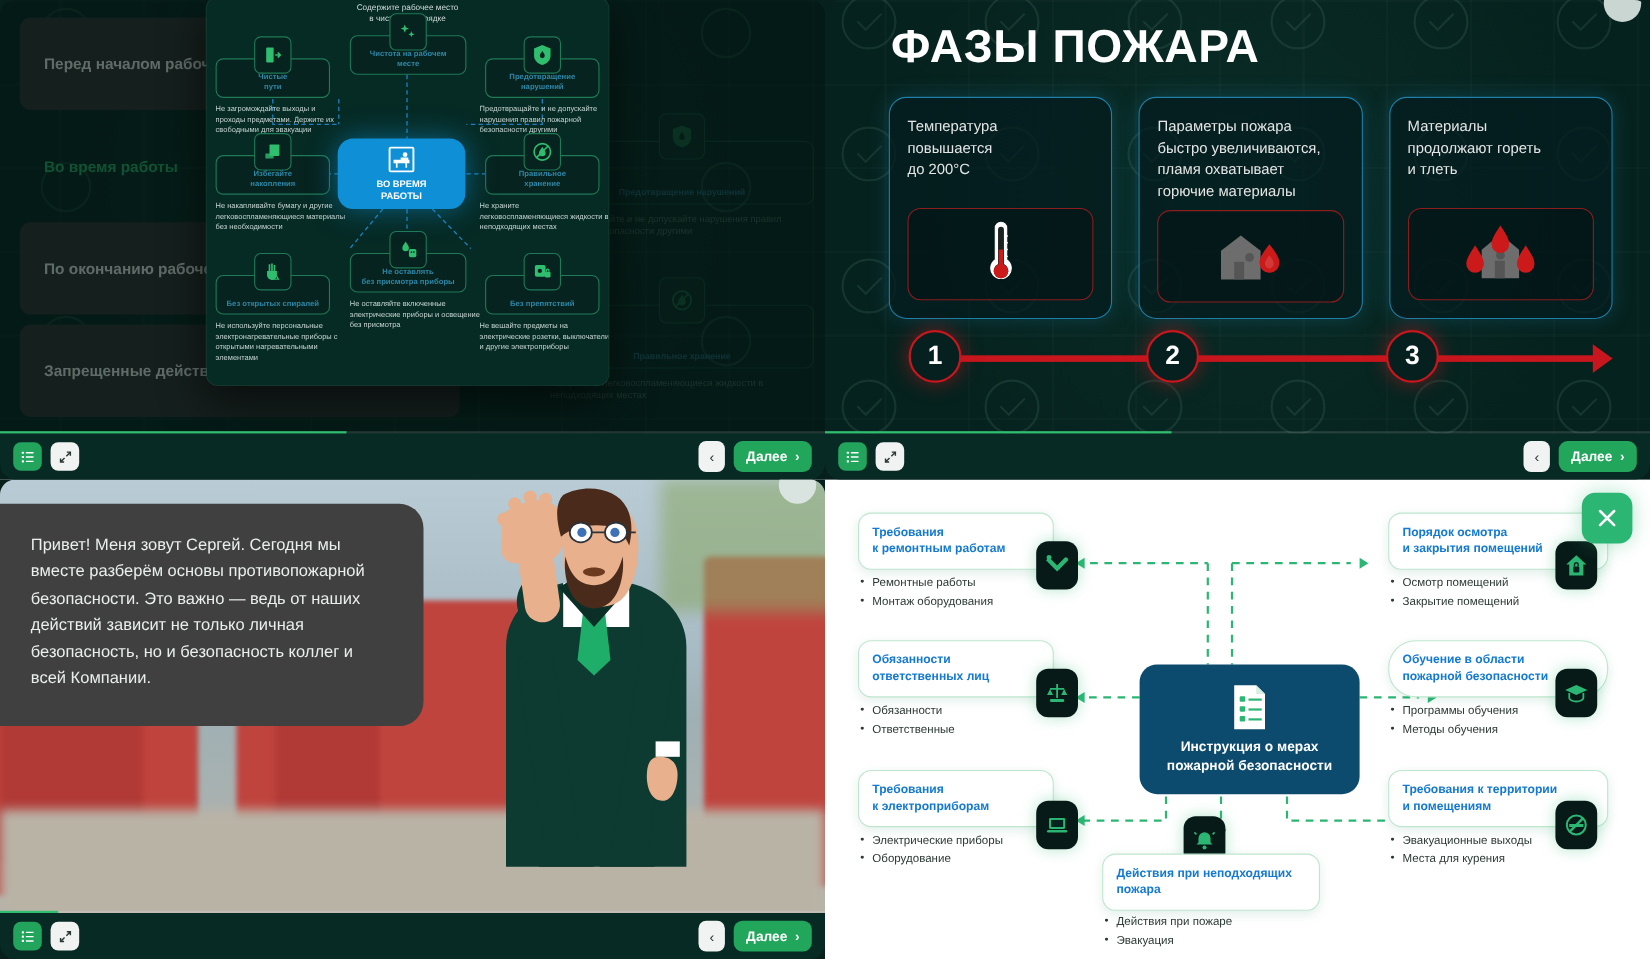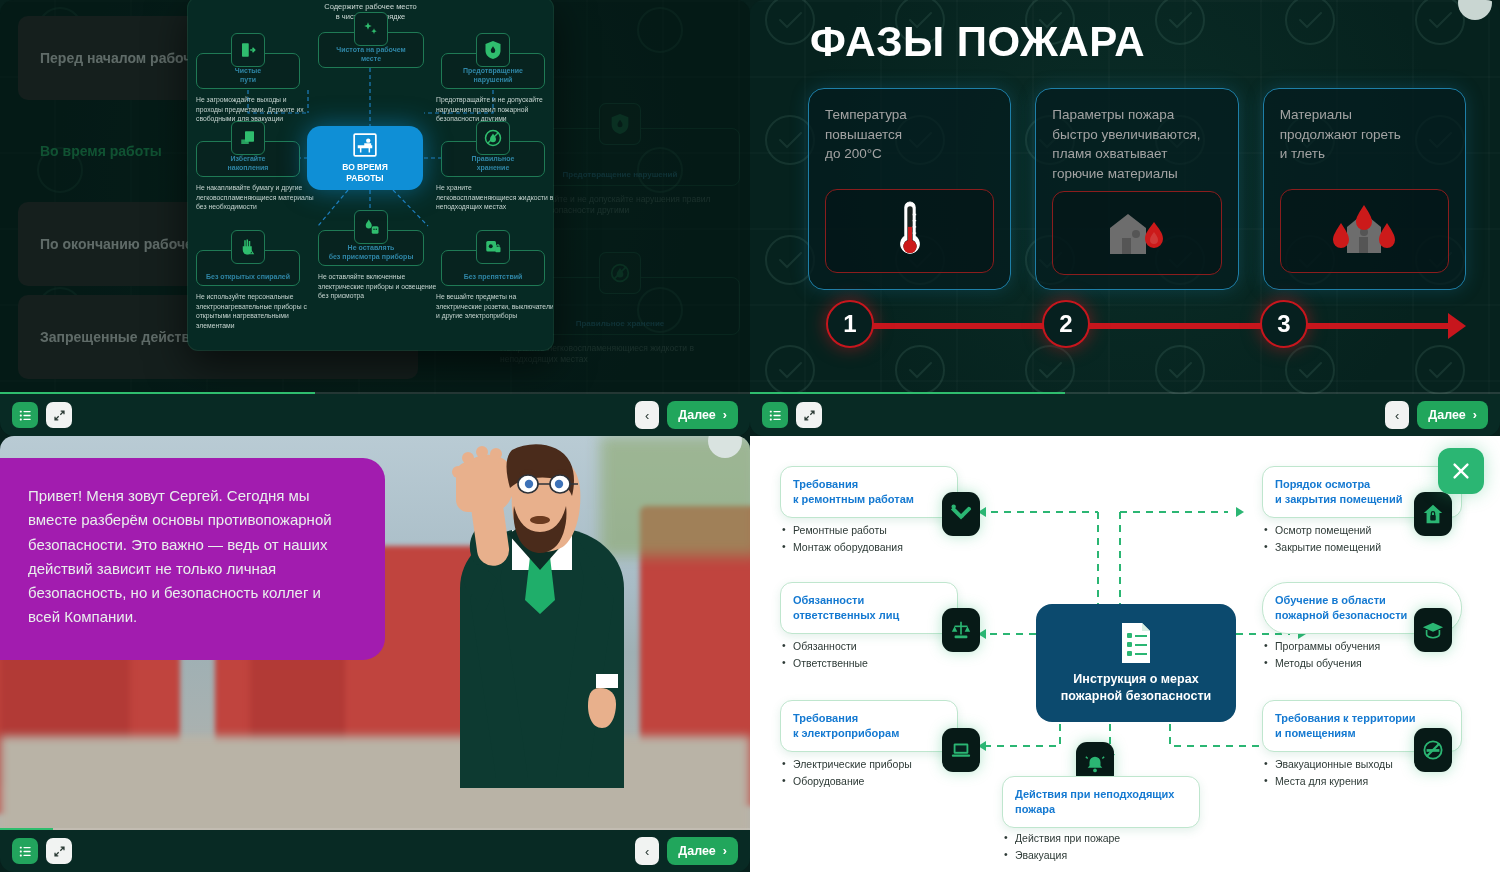--- a/index.html
+++ b/index.html
@@ -54,33 +54,33 @@
   .mnode .lbl { position:absolute; left:0; right:0; bottom:4px; text-align:center; color:#2f86a6; font-size:7px; font-weight:bold; line-height:1.2; }
   .mnode .ico { position:absolute; left:50%; top:-21px; transform:translateX(-50%); width:34px; height:34px; border-radius:6px; background:#07231f; border:1px solid #1f7a55; display:flex; align-items:center; justify-content:center; }
   .mdesc { position:absolute; width:118px; color:#c6d4d0; font-size:6.8px; line-height:1.4; }
   .mcenter { position:absolute; left:119px; top:128px; width:116px; height:64px; background:#0f8fd6; border-radius:14px; display:flex; flex-direction:column; align-items:center; justify-content:center; gap:4px; box-shadow:0 0 26px rgba(15,143,214,.55); }
   .mcenter .ct { color:#fff; font-size:8.5px; font-weight:bold; text-align:center; line-height:1.3; }
 
   
   .p2-title { position:absolute; left:60px; top:18px; color:#fff; font-size:42px; font-weight:bold; letter-spacing:.5px; z-index:5; }
   .phases { position:absolute; left:58px; top:88px; right:34px; display:flex; gap:24px; z-index:5; }
   .phase { flex:1; border:1px solid #1e7fa8; border-radius:16px; background:rgba(4,28,30,.72); padding:16px 16px 14px; box-shadow:0 0 18px rgba(30,127,168,.28); }
-  .phase .ptxt { color:#a3a3a3; font-size:13.5px; line-height:1.45; min-height:76px; }
+  .phase .ptxt { color:#e5e5e5; font-size:13.5px; line-height:1.45; min-height:76px; }
   .phase .pimg { margin-top:8px; border:1px solid #8b1d1d; border-radius:12px; height:84px; display:flex; align-items:center; justify-content:center; background:rgba(3,20,22,.6); }
   .timeline { position:absolute; left:58px; right:34px; top:300px; height:48px; z-index:6; }
   .tl-line { position:absolute; left:28px; right:14px; top:23px; height:6px; background:#c7161d; }
   .tl-arrow { position:absolute; right:0; top:13px; width:0; height:0; border-left:18px solid #c7161d; border-top:13px solid transparent; border-bottom:13px solid transparent; }
   .tl-dot { position:absolute; top:0; width:48px; height:48px; border-radius:50%; background:#06201f; border:2px solid #c7161d; color:#fff; font-size:24px; font-weight:bold; display:flex; align-items:center; justify-content:center; box-shadow:0 0 18px rgba(199,22,29,.55); }
 
   
   .p3-photo { position:absolute; inset:0 0 42px 0; background:
       linear-gradient(180deg,#b9cbd4 0%, #a8bcc6 38%, #9fb0b4 55%, #b6b3ab 100%); overflow:hidden; }
   .truck { position:absolute; background:#c0443e; border-radius:6px; filter:blur(2.4px); }
   .truck2 { position:absolute; background:#b23a36; border-radius:5px; filter:blur(3px); }
-  .bubble { position:absolute; left:0; top:22px; width:385px; background:#a21caf; border-radius:0 22px 22px 0; padding:26px 28px 30px 28px; z-index:12; }
+  .bubble { position:absolute; left:0; top:22px; width:385px; background:#404040; border-radius:0 22px 22px 0; padding:26px 28px 30px 28px; z-index:12; }
   .bubble p { color:#e9efed; font-size:15px; line-height:1.62; }
   .man { position:absolute; left:400px; bottom:42px; width:280px; height:392px; z-index:11; }
 
   
   .p4 { position:absolute; inset:0; background:#fff; }
   .p4-close { position:absolute; right:16px; top:12px; width:46px; height:46px; border-radius:12px; background:#2bb673; display:flex; align-items:center; justify-content:center; z-index:20; box-shadow:0 0 18px rgba(43,182,115,.35); }
   .nodecard { position:absolute; width:178px; border:1px solid #bfe6ce; border-radius:12px; background:#fff; box-shadow:0 3px 10px rgba(40,140,90,.13); padding:10px 12px; }
   .nodecard .nt { color:#1479d1; font-size:11px; font-weight:bold; line-height:1.35; }
   .bullets { position:absolute; font-size:10.5px; color:#2d3a36; line-height:1.6; }
   .bullets li { list-style:none; position:relative; padding-left:13px; }

